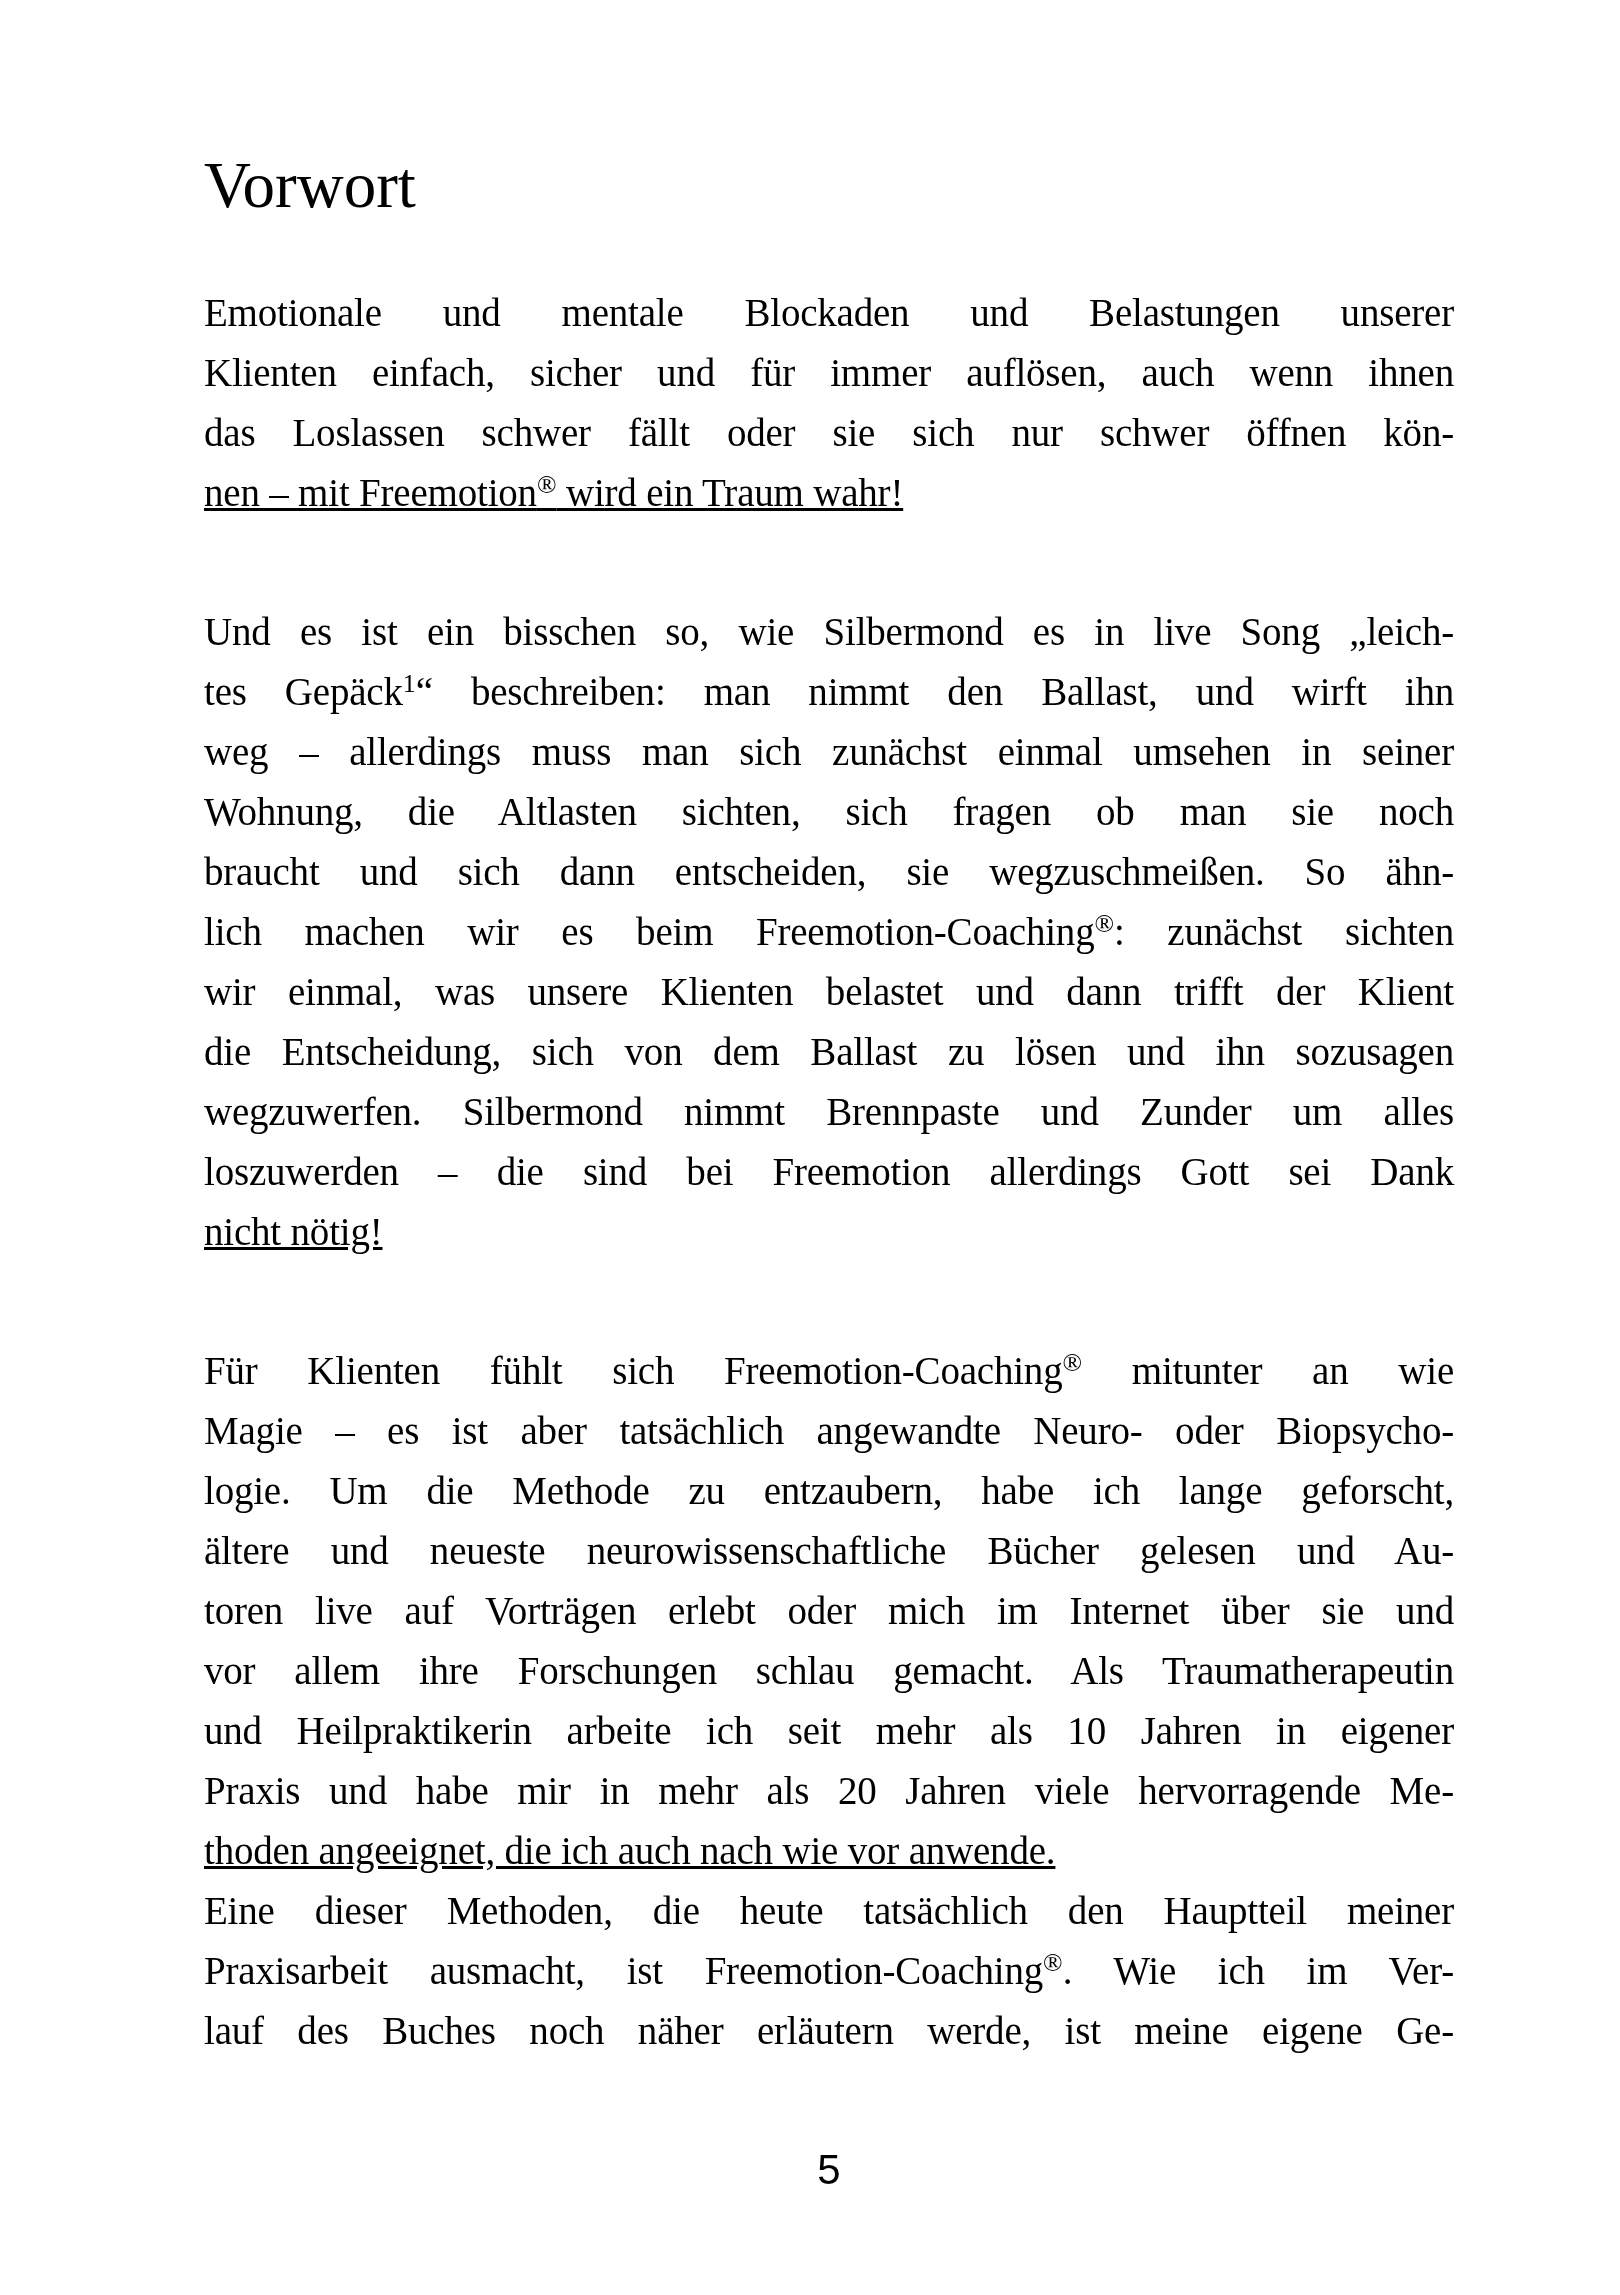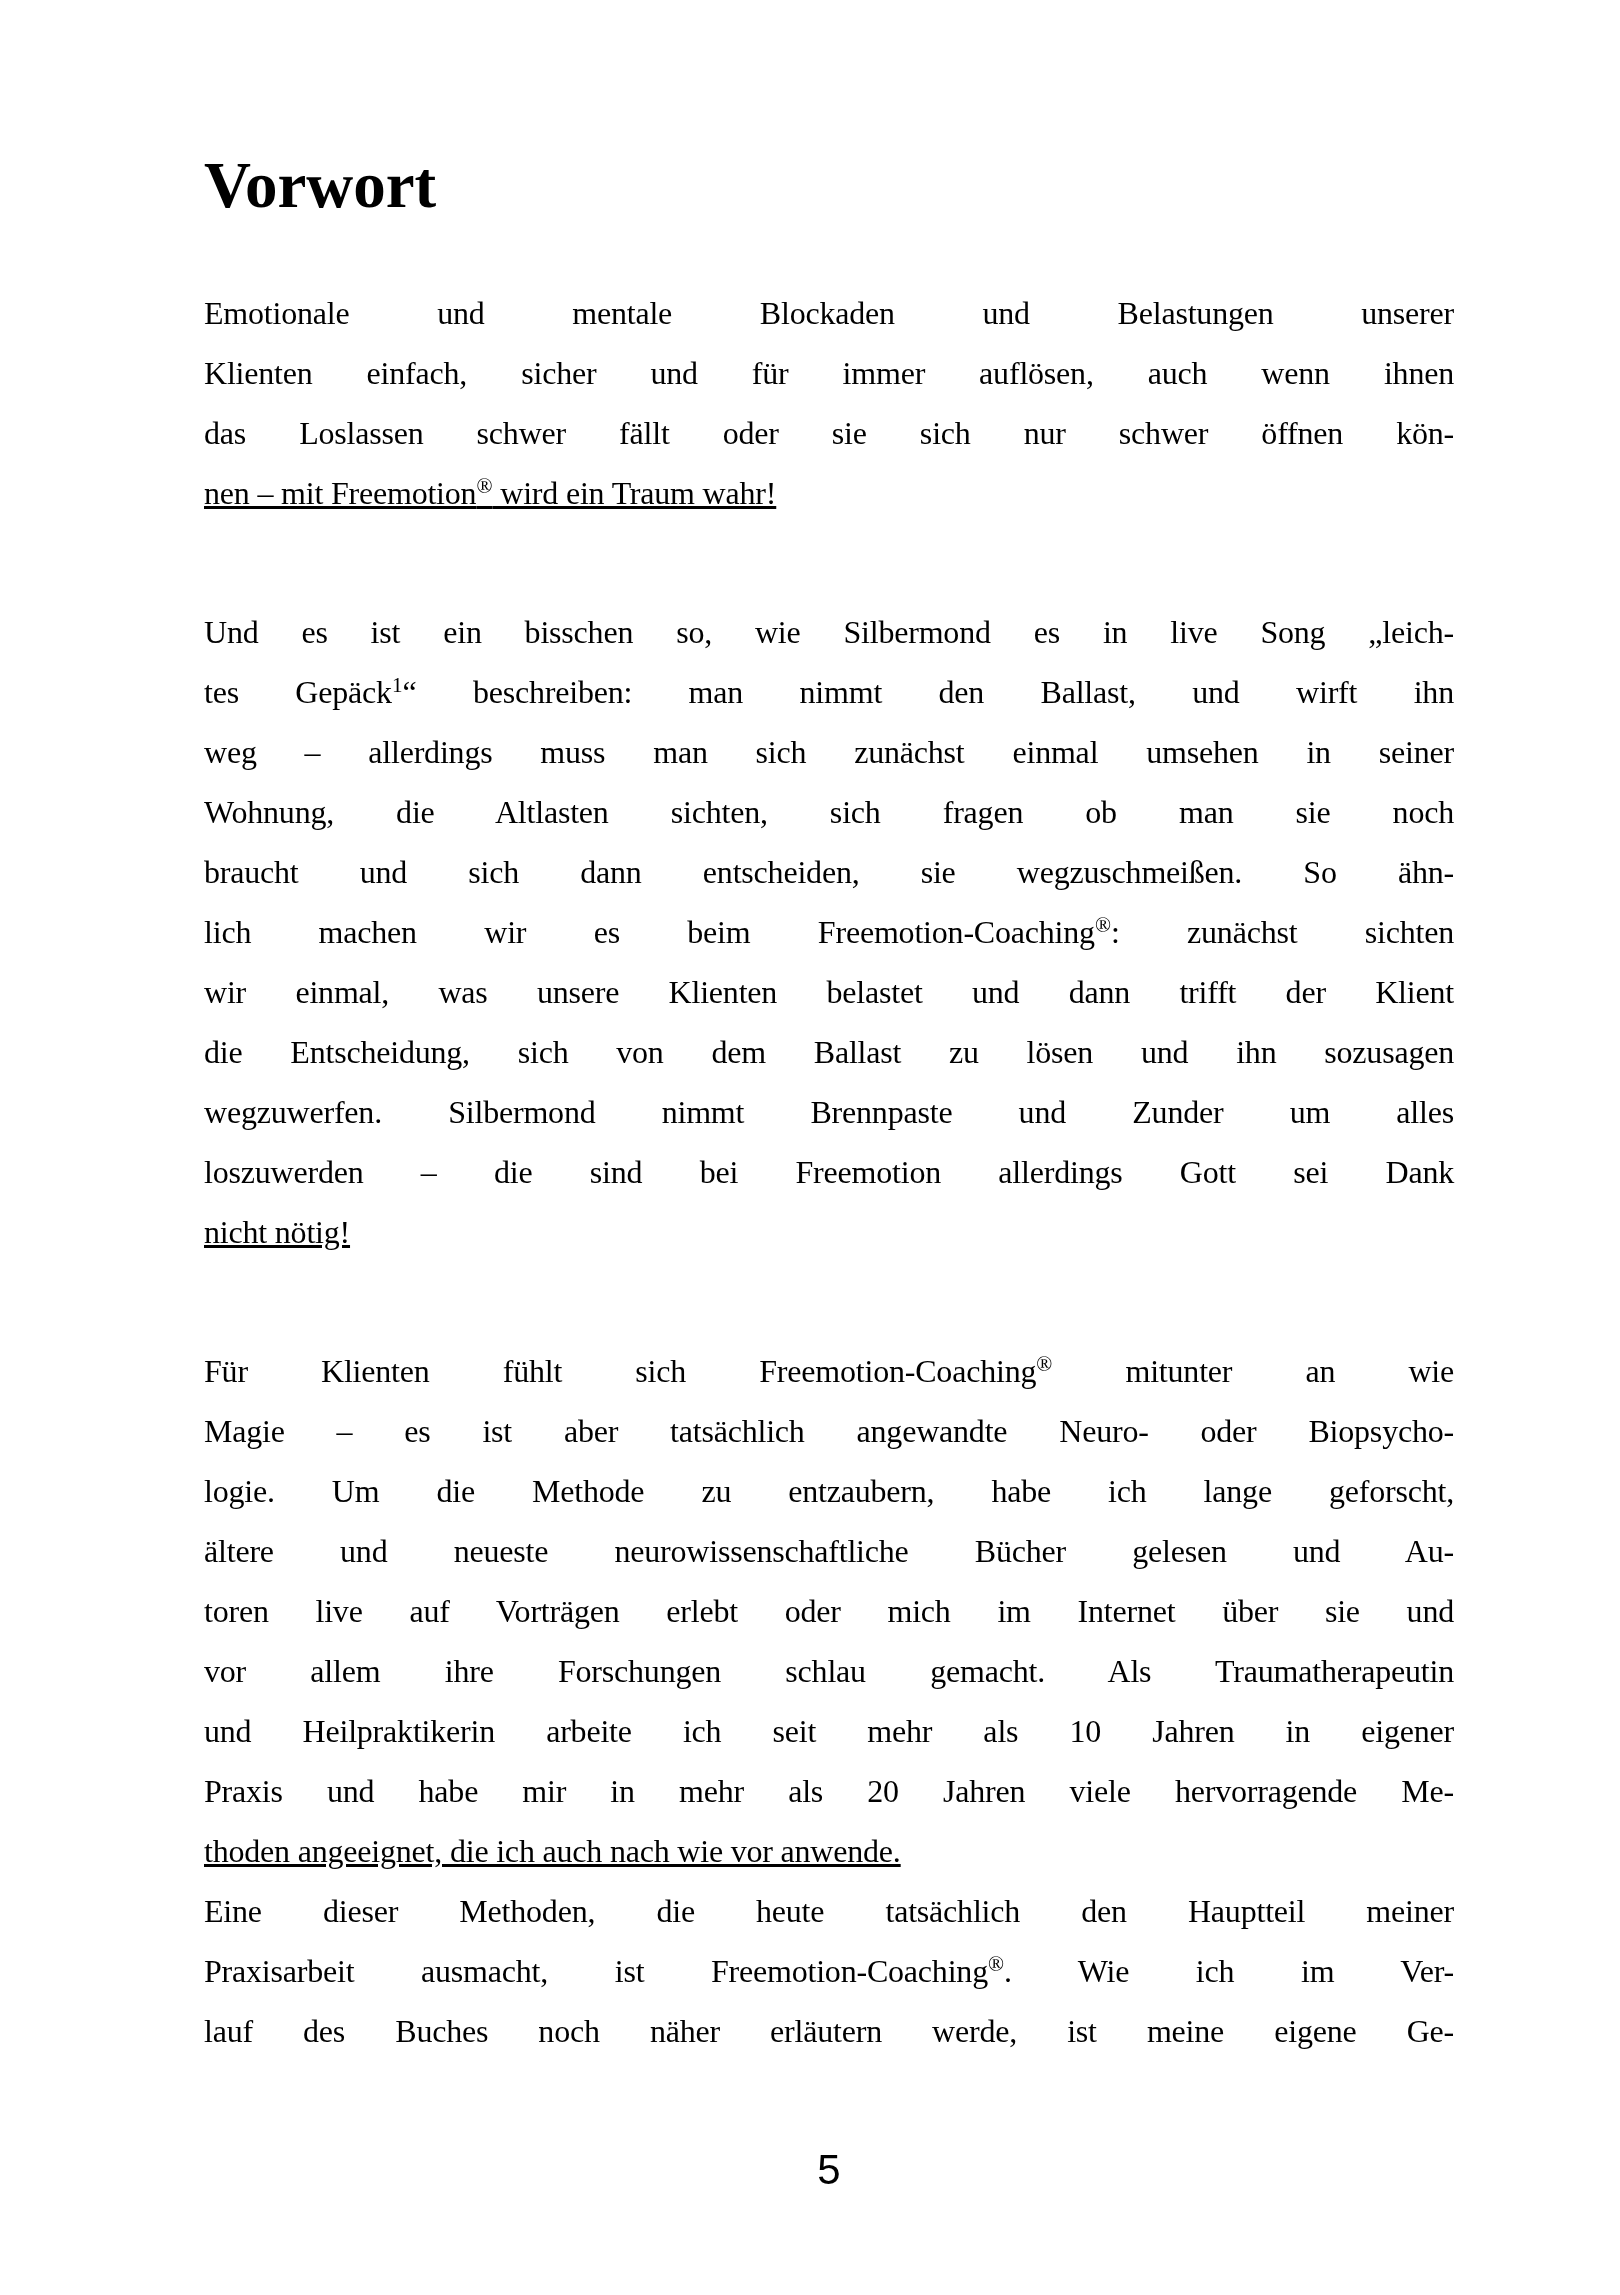--- a/index.html
+++ b/index.html
@@ -14,28 +14,28 @@
   }
   .content {
     position: absolute;
     left: 204px;
     top: 0;
     width: 1250px;
   }
   .title {
     font-size: 65px;
     line-height: 65px;
-    font-weight: bold;
+    font-weight: normal;
     margin: 153px 0 0 0;
     letter-spacing: 0;
   }
   .paragraph { margin: 79px 0 0 0; }
   .paragraph.first { margin-top: 65px; }
   .line {
-    font-size: 32px;
+    font-size: 39px;
     line-height: 60px;
     letter-spacing: -0.2px;
     white-space: nowrap;
     text-align: justify;
     text-align-last: justify;
     text-justify: inter-word;
   }
   .line.end { text-align-last: left; text-decoration: underline; }
   .line sup {
     font-size: 66%;

